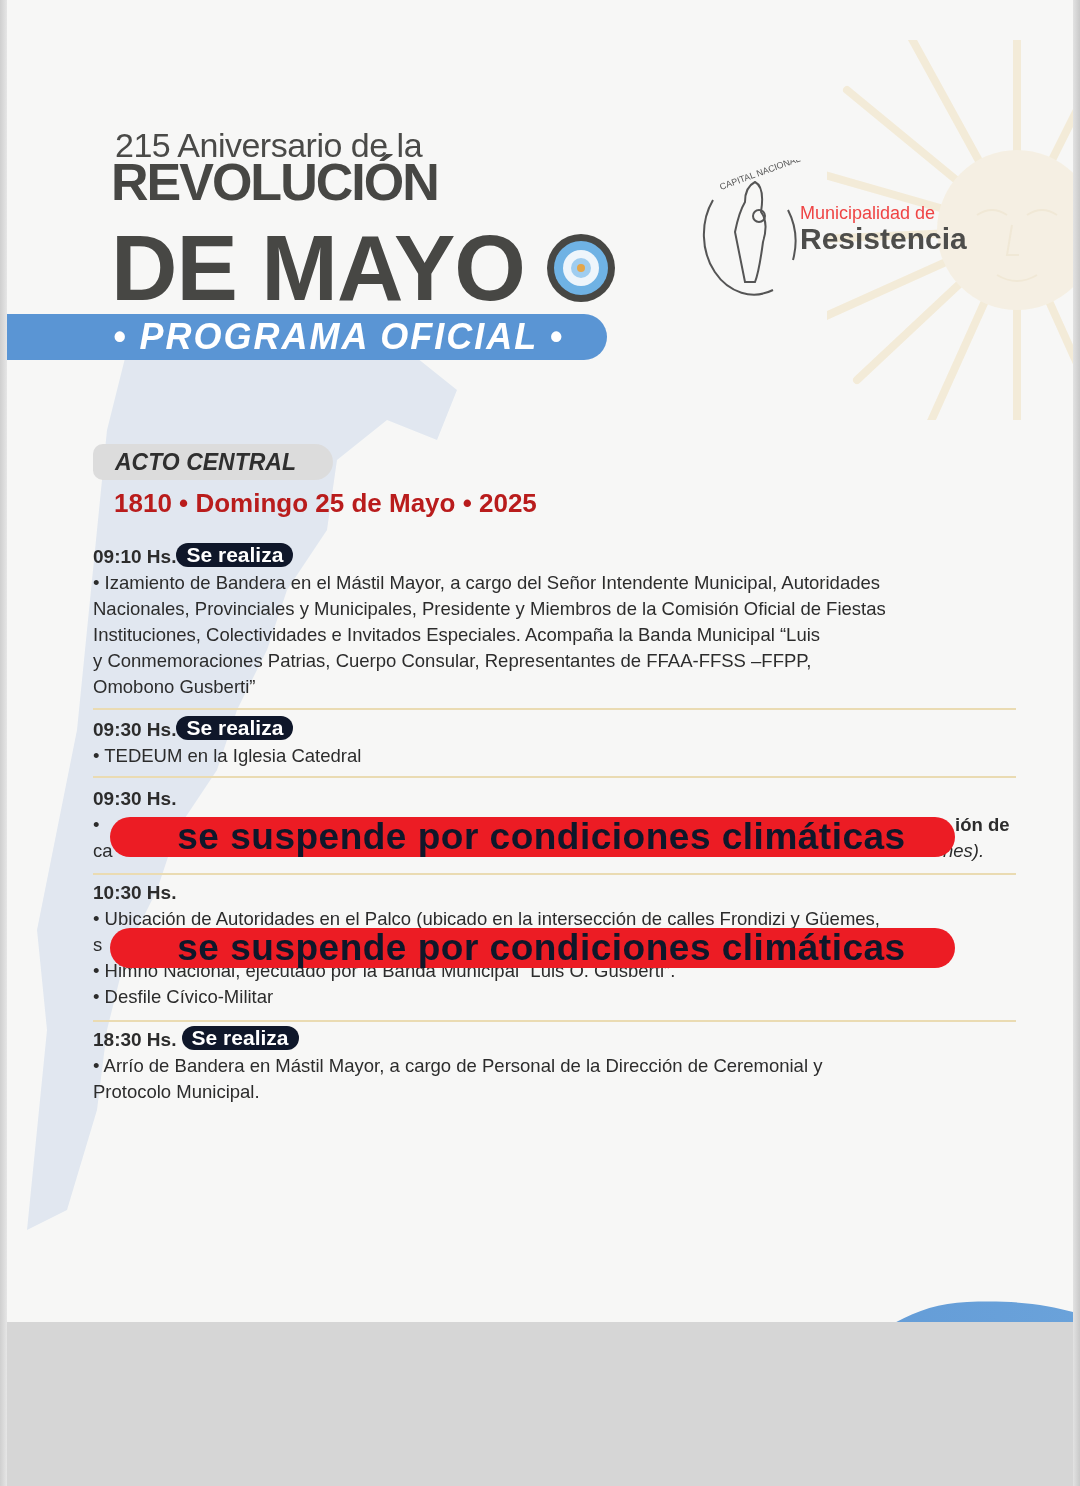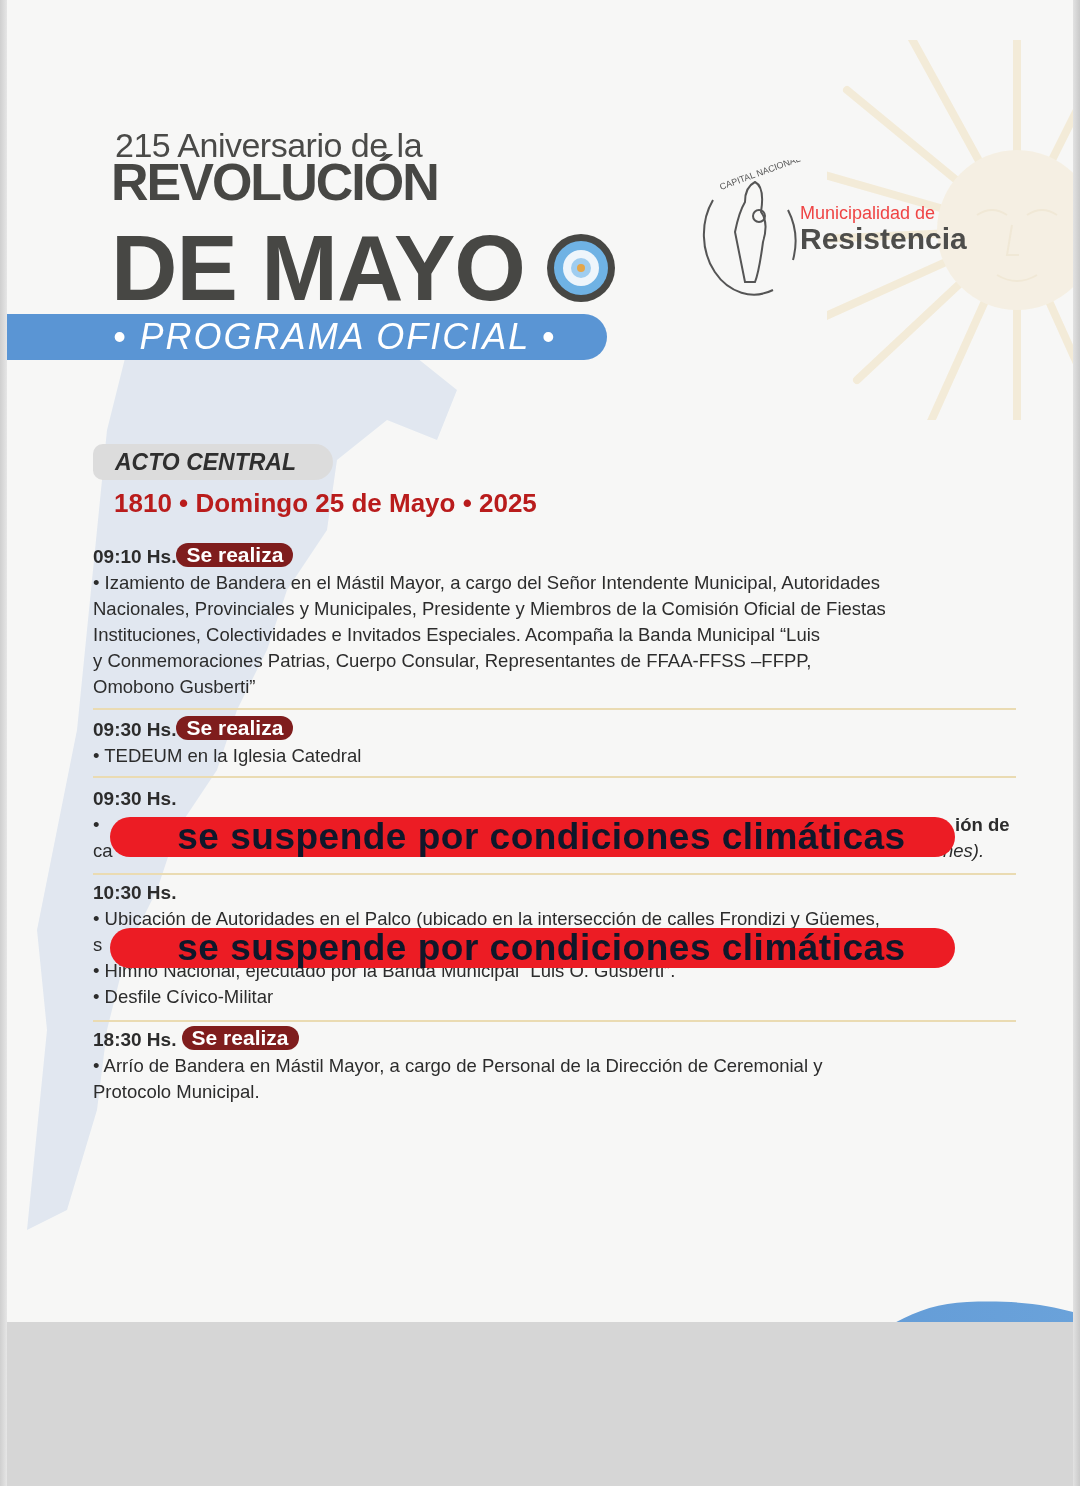--- a/index.html
+++ b/index.html
@@ -33,21 +33,21 @@
   .title-big.l1 { top:156px; font-size:52px; }
   .title-big.l2 { top:222px; font-size:92px; letter-spacing:-1px; }
   .escarapela { position:absolute; left:538px; top:232px; width:72px; height:72px; }
 
   .programa-band {
     position:absolute; left:0; top:314px; width:600px; height:46px;
     background:#5a95d4; border-radius:0 24px 24px 0;
   }
   .programa-text {
     position:absolute; left:106px; top:316px;
-    font-size:36px; font-weight:normal; font-style:italic; color:#fff; letter-spacing:2px;
+    font-size:36px; font-weight:bold; font-style:italic; color:#fff; letter-spacing:2px;
   }
 
   
   .logo-ring { position:absolute; left:686px; top:160px; width:118px; height:140px; }
   .logo-line1 { position:absolute; left:793px; top:203px; font-size:18px; color:#ef4444; }
   .logo-line2 { position:absolute; left:793px; top:222px; font-size:30px; font-weight:bold; color:#4d4d4b; }
 
   
   .acto-pill {
     position:absolute; left:86px; top:444px; width:240px; height:36px;
@@ -57,21 +57,21 @@
     position:absolute; left:108px; top:449px; font-size:23px; font-weight:bold;
     font-style:italic; color:#2f2f2f;
   }
   .date-line {
     position:absolute; left:107px; top:488px; font-size:26px; font-weight:bold; color:#b91c1c;
   }
 
   .event { position:absolute; left:86px; width:925px; font-size:18.5px; color:#2c2c2c; line-height:26px; }
   .event .time { font-weight:bold; font-size:19px; }
   .badge-ok {
-    display:inline-block; background:#7f1d1d; color:#fff; font-weight:bold;
+    display:inline-block; background:#0f172a; color:#fff; font-weight:bold;
     font-size:21px; line-height:24px; padding:0 10px; border-radius:13px; vertical-align:1px;
   }
   .event p { margin:0; }
   .divider { position:absolute; left:86px; width:923px; height:2px; background:#eadbb2; }
 
   .suspend {
     position:absolute; left:103px; width:845px; height:40px;
     background:#ec1c24; border-radius:20px; color:#0f172a; font-weight:bold;
     font-size:37px; line-height:40px; text-align:center; padding-left:18px; box-sizing:border-box;
     letter-spacing:0.5px;

